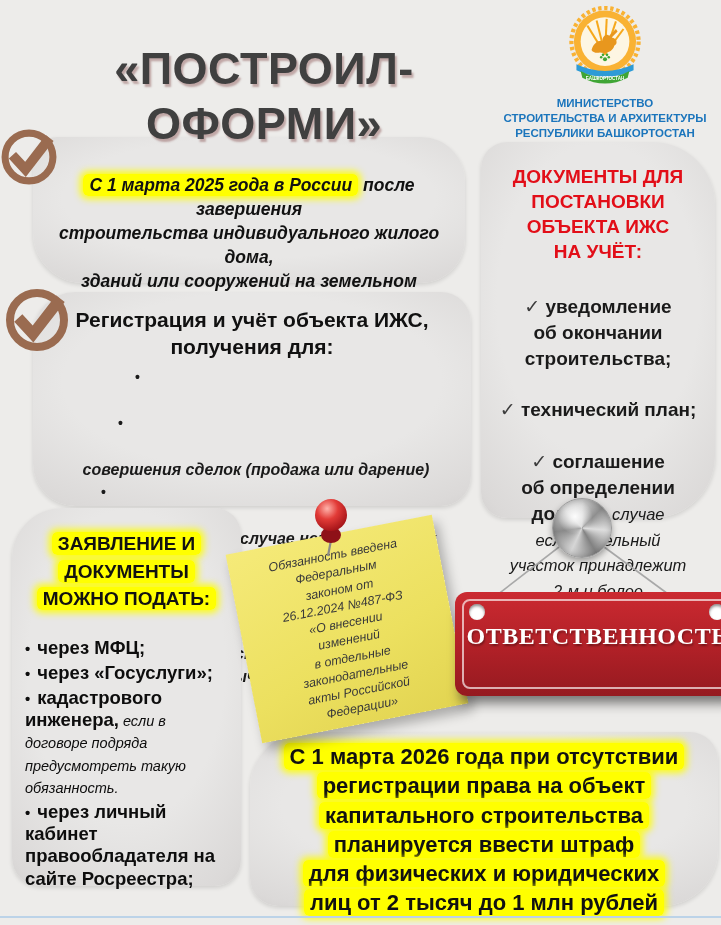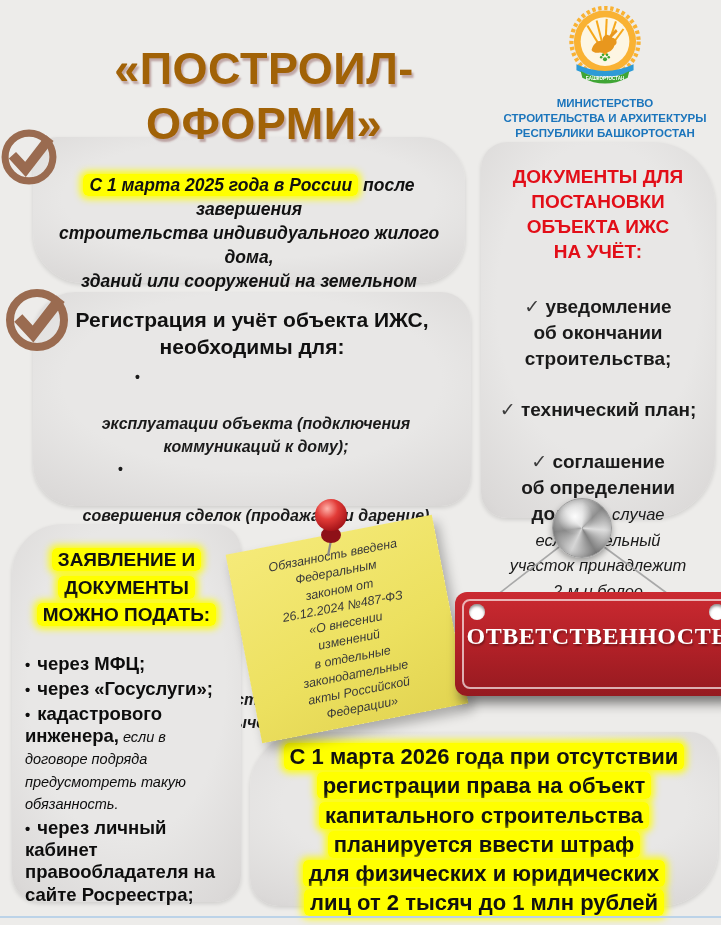--- a/index.html
+++ b/index.html
@@ -7,21 +7,21 @@
     position:relative;width:721px;height:925px;margin:0 auto;
     background:#edecea;overflow:hidden;
     font-family:"Liberation Sans",sans-serif;color:#111;
   }
   .preline{white-space:pre-line;}
 
   
   .title{
     position:absolute;left:58px;top:12px;width:412px;z-index:2;
     text-align:center;font-size:45px;font-weight:bold;line-height:1.22;
-    color:#a16207;letter-spacing:.5px;white-space:pre-line;
+    color:#404040;letter-spacing:.5px;white-space:pre-line;
     text-shadow:2px 3px 2px rgba(110,40,40,.35);
   }
 
   
   .ministry{position:absolute;left:492px;top:6px;width:226px;text-align:center;z-index:2;}
   .emblem{display:block;margin:0 auto;}
   .ministry-name{
     margin-top:2px;font-size:11.5px;font-weight:bold;color:#1b75bc;
     line-height:1.3;white-space:pre-line;
   }
@@ -106,21 +106,21 @@
     background:linear-gradient(160deg,#f5ea79 0%,#ece05f 60%,#e2d451 100%);
     box-shadow:4px 8px 12px rgba(0,0,0,.28);
   }
   .sticky-text{
     padding:13px 8px 0;text-align:center;font-size:12.5px;font-style:italic;
     color:#3a3a3a;line-height:1.38;white-space:pre-line;
   }
   .pushpin{position:absolute;left:304px;top:496px;z-index:6;}
 
   
-  #submit-block{left:12px;top:524px;width:229px;height:378px;border-radius:50px 26px 26px 28px;}
+  #submit-block{left:12px;top:508px;width:229px;height:378px;border-radius:50px 26px 26px 28px;}
   .submit-title{
     margin-top:22px;text-align:center;font-size:19px;font-weight:bold;
     line-height:1.45;
   }
   .submit-title .hl{white-space:pre-line;}
   .submit-list{list-style:none;margin:24px 0 0;padding:0 13px;}
   .submit-item{
     text-align:left;font-size:18.5px;font-weight:bold;line-height:1.2;
     margin-bottom:3px;color:#0d0d0d;
   }
@@ -193,26 +193,24 @@
     </div>
   </div>
 
   <svg id="check2" class="check-circle" viewBox="0 0 70 70" width="70" height="70" aria-hidden="true">
     <circle cx="35" cy="35" r="27" fill="none" stroke="#9a6b50" stroke-width="8"></circle>
     <path d="M20,37 L31,49 L55,18" fill="none" stroke="#9a6b50" stroke-width="11" stroke-linecap="square"></path>
   </svg>
 
   <div id="block2" class="gblock">
     <div class="b2-title">Регистрация и учёт объекта ИЖС,
-необходимы для:</div>
+получения для:</div>
     <ul class="b2-list">
       <li class="b2-item" style="--dx:72px">
         <span class="bullet">•</span>
-        <span>эксплуатации объекта (подключения
-коммуникаций к дому);</span>
       </li>
       <li class="b2-item" style="--dx:55px">
         <span class="bullet">•</span>
         <span>совершения сделок (продажа или дарение)</span>
       </li>
       <li class="b2-item" style="--dx:38px">
         <span class="bullet">•</span>
         <span>избежание  рисков в случае непредвиденных
 обстоятельств (пожар, наводнение и т.д.)
 и страхования объекта</span>

